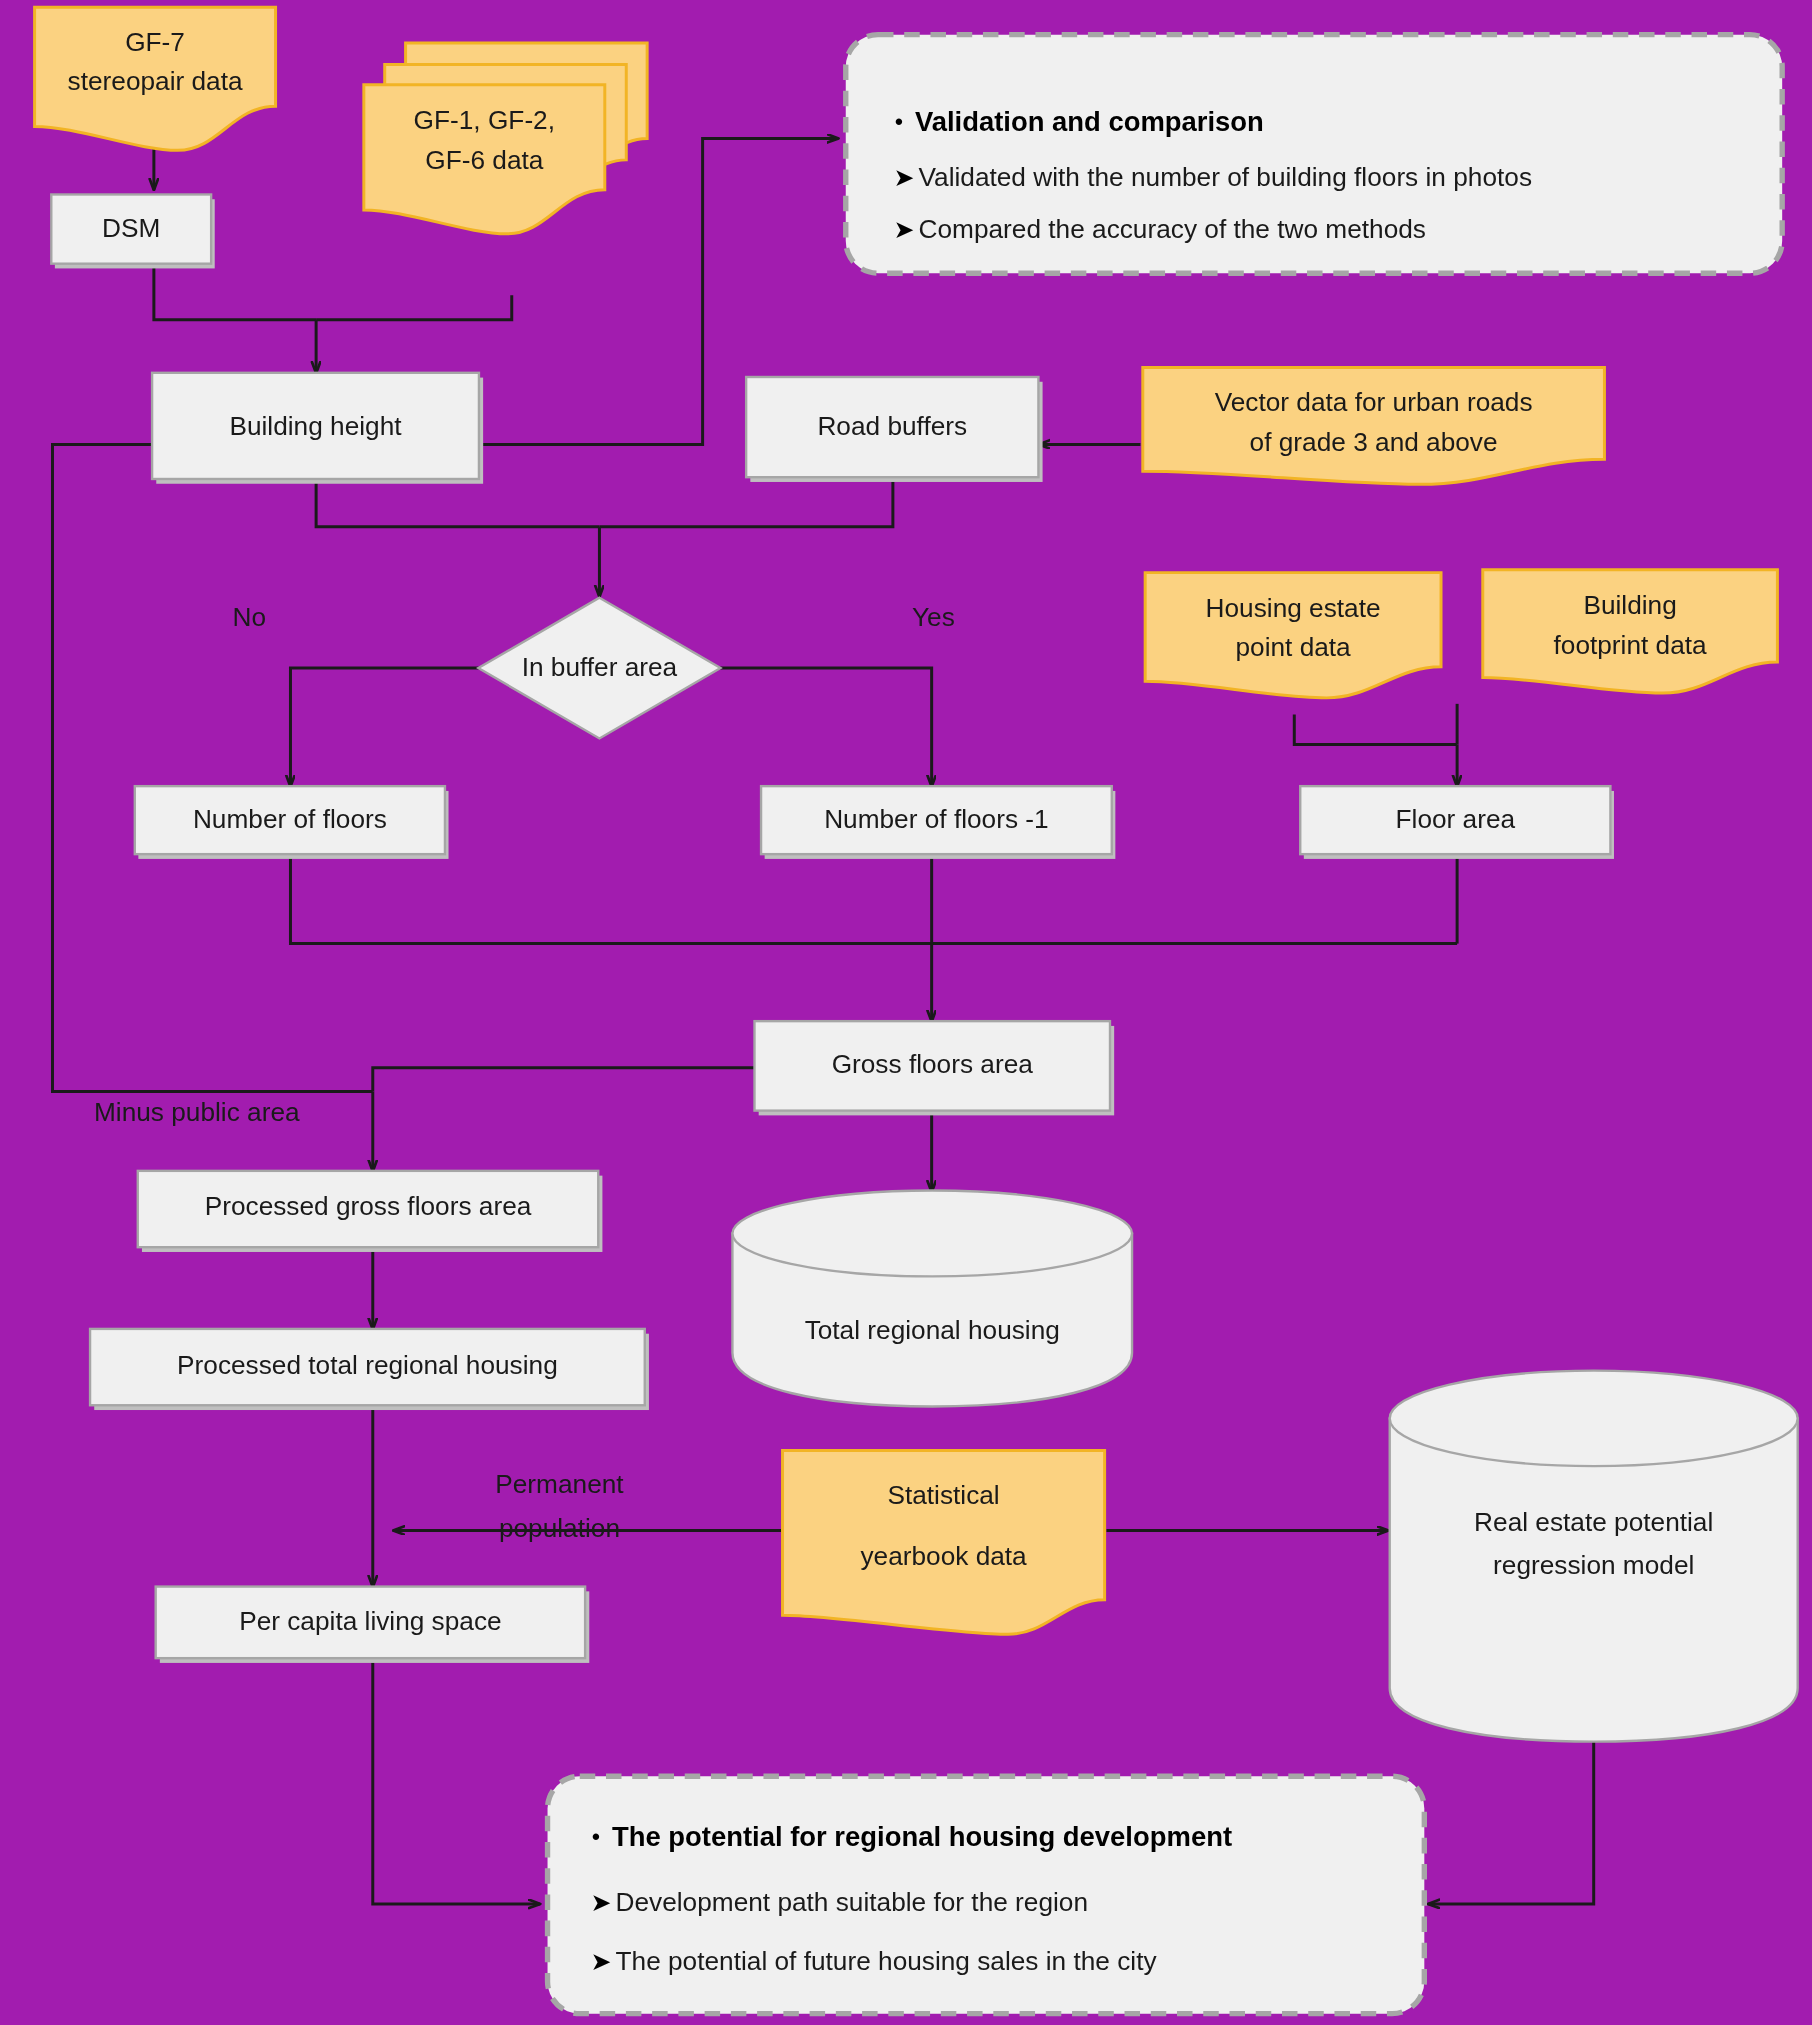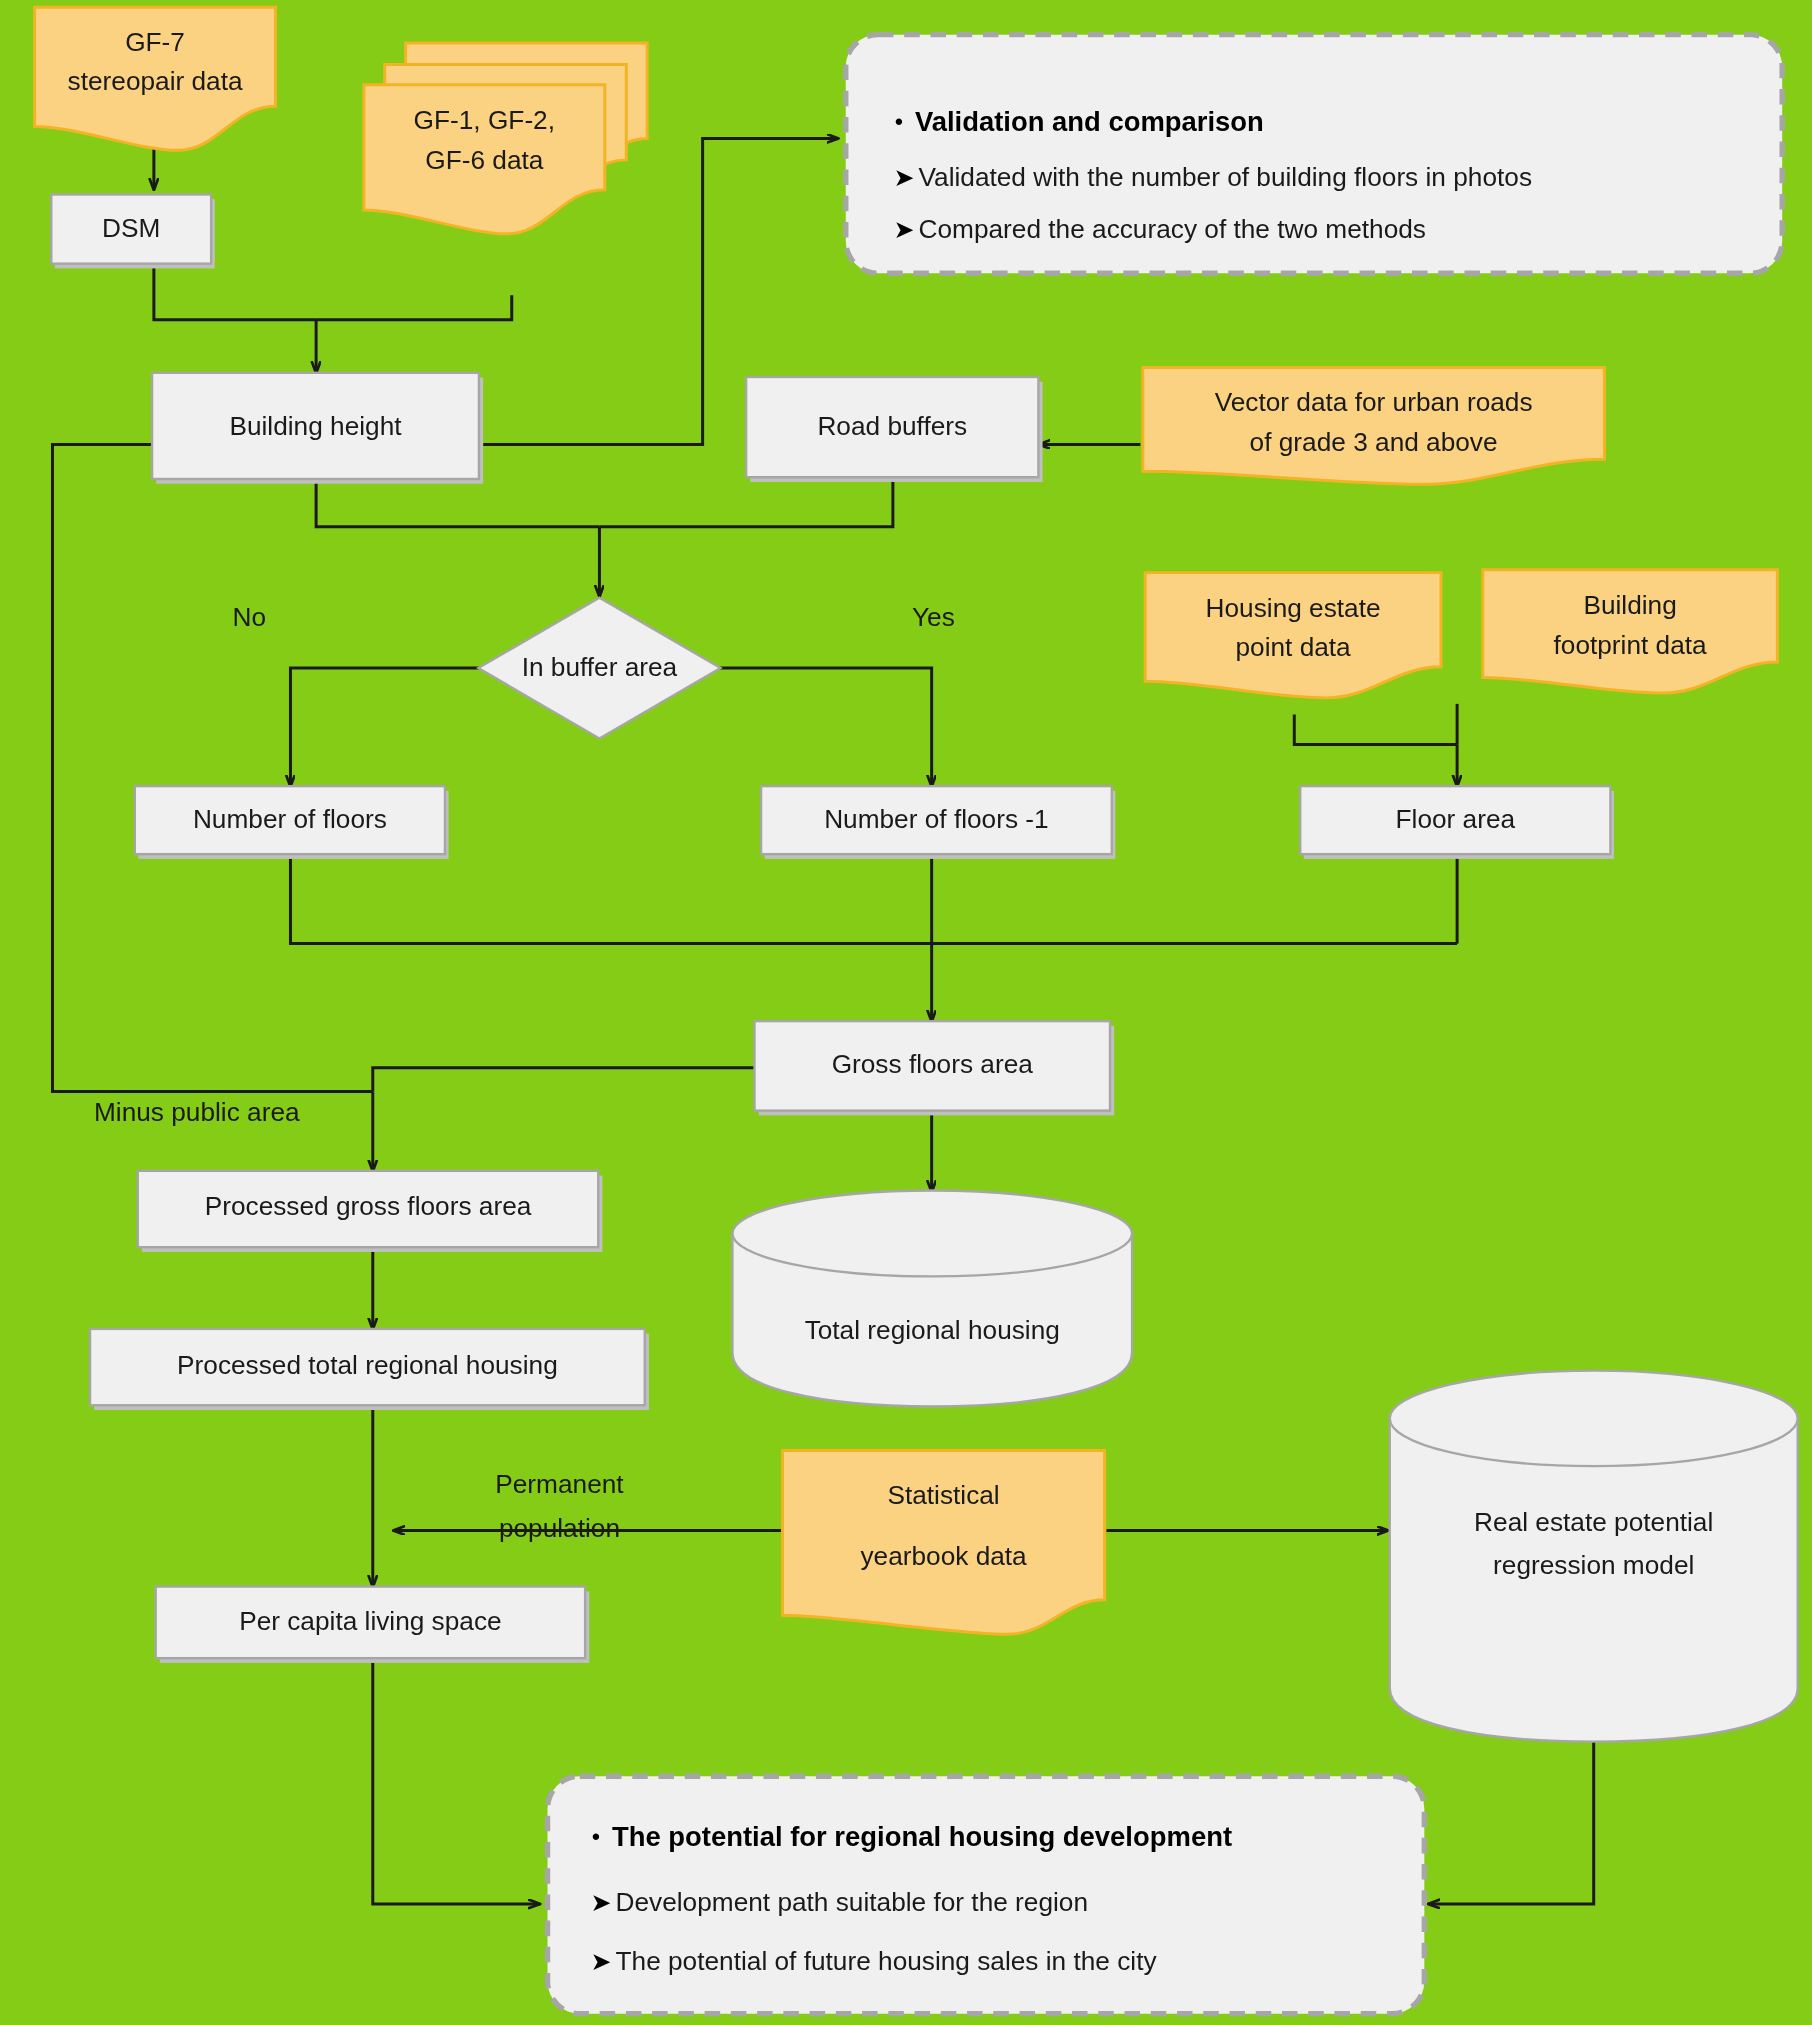--- a/index.html
+++ b/index.html
@@ -7,21 +7,21 @@
     padding: 0;
     background: #ffffff;
   }
   body {
     font-family: "Liberation Sans", sans-serif;
   }
   #diagram-root {
     position: relative;
     width: 1812px;
     height: 2025px;
-    background: #84cc16;
+    background: #a21caf;
   }
   svg.flow {
     display: block;
     width: 1812px;
     height: 2025px;
   }
   .node-text {
     font-family: "Liberation Sans", sans-serif;
     font-size: 44px;
     fill: #1a1a1a;

